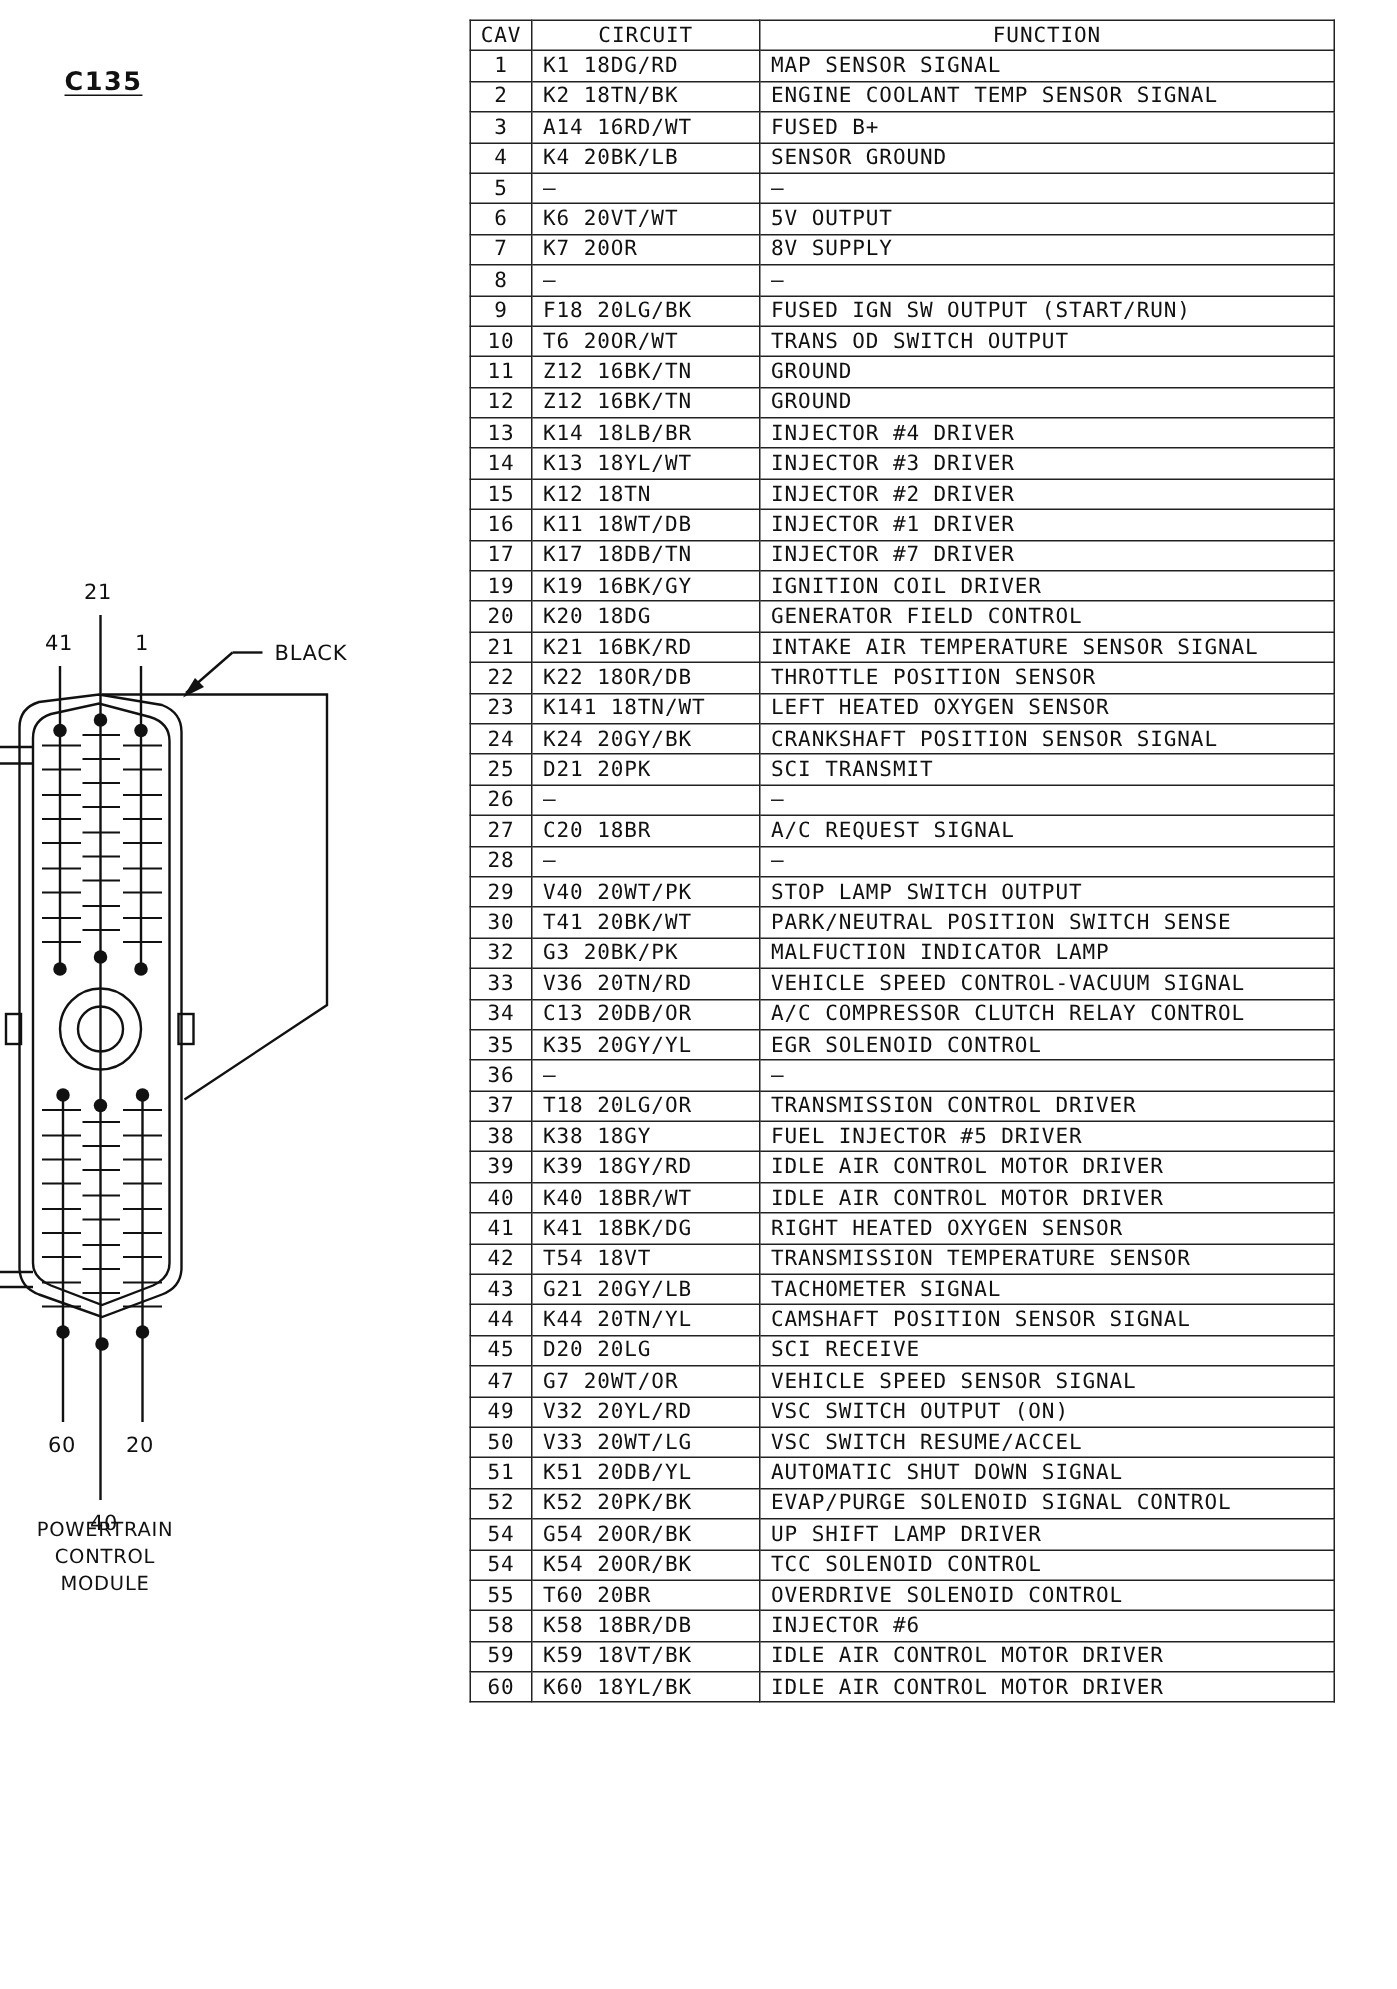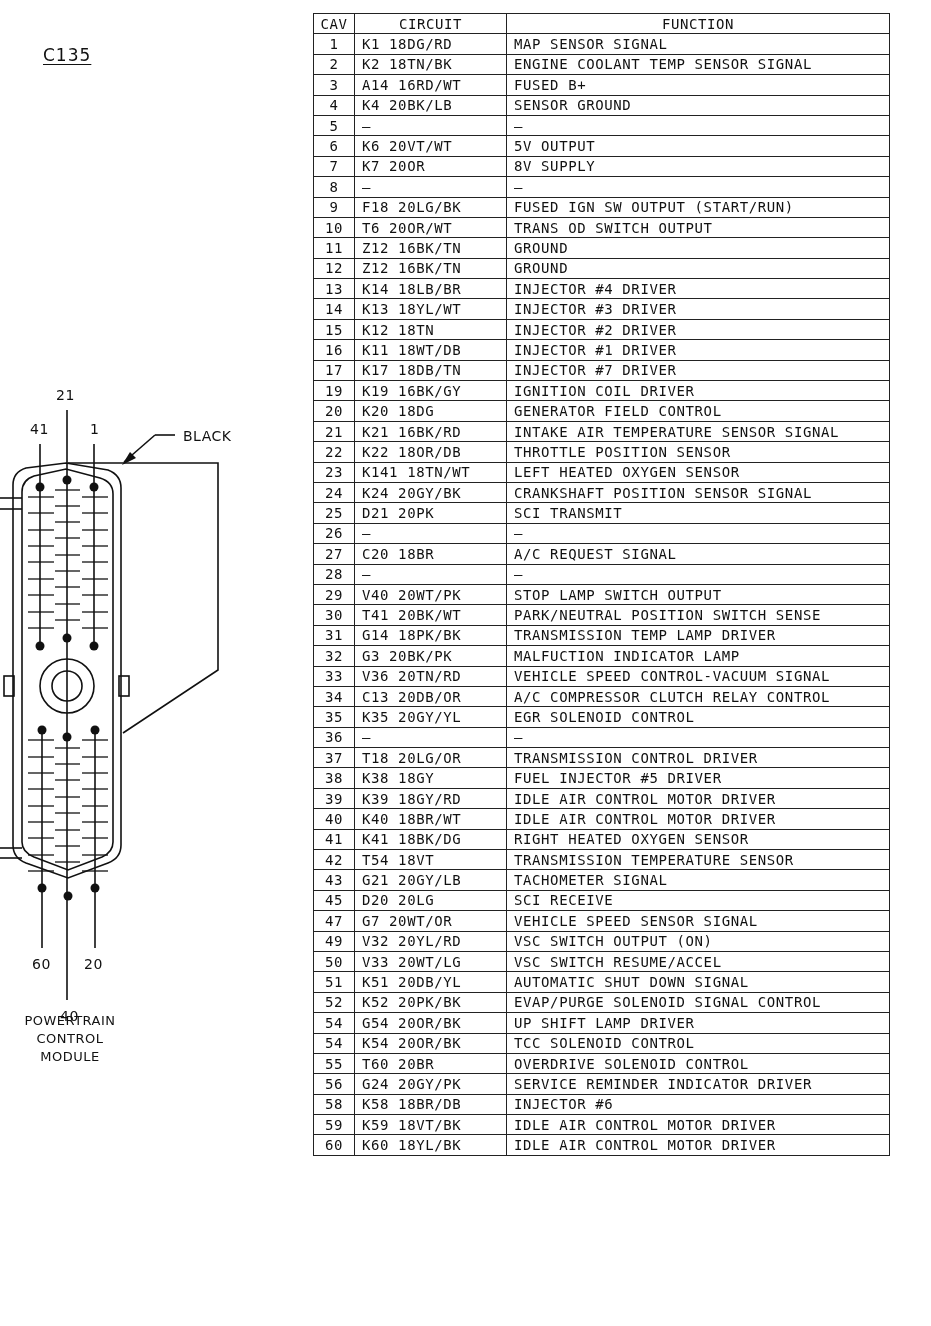--- a/index.html
+++ b/index.html
@@ -1,19 +1,19 @@
 <!DOCTYPE html>
 <html><head>
 <meta charset="utf-8">
 <style>
   html, body { margin:0; padding:0; background:#fff; }
   body { width:931px; height:1326px; position:relative; overflow:hidden;
          font-family:"DejaVu Sans Mono","Liberation Mono",monospace; color:#111; }
   .title { position:absolute; left:43px; top:45px; font-family:"DejaVu Sans","Liberation Sans",sans-serif;
-           font-weight:normal; font-size:17px; letter-spacing:1px; text-decoration:underline; text-underline-offset:3px; }
+           font-weight:bold; font-size:17px; letter-spacing:1px; text-decoration:underline; text-underline-offset:3px; }
   .diagram { position:absolute; left:0; top:380px; width:260px; height:760px; }
   .label { position:absolute; font-family:"DejaVu Sans","Liberation Sans",sans-serif; font-size:14px; color:#111; letter-spacing:0.5px; }
   .pcm-caption { position:absolute; left:10px; top:1012px; width:120px; text-align:center; line-height:18px;
                  font-family:"DejaVu Sans","Liberation Sans",sans-serif; font-size:13px; letter-spacing:0.5px; }
   table.pins { position:absolute; left:313px; top:13px; border-collapse:collapse; table-layout:fixed; width:576px; }
   table.pins th, table.pins td { border:1.5px solid #222; height:19.4px; padding:0 0 0 7px; font-size:14px; line-height:18px;
         white-space:nowrap; overflow:hidden; font-weight:normal; letter-spacing:0.6px; transform-origin:left; }
   table.pins col.c1 { width:41px; } table.pins col.c2 { width:152px; } table.pins col.c3 { width:383px; }
   table.pins td.cav, table.pins th { text-align:center; padding:0; }
 </style>
@@ -292,25 +292,20 @@
         <td class="cav">29</td>
         <td>V40 20WT/PK</td>
         <td>STOP LAMP SWITCH OUTPUT</td>
       </tr>
       <tr>
         <td class="cav">30</td>
         <td>T41 20BK/WT</td>
         <td>PARK/NEUTRAL POSITION SWITCH SENSE</td>
       </tr>
       <tr>
-        <td class="cav">31</td>
-        <td>G14 18PK/BK</td>
-        <td>TRANSMISSION TEMP LAMP DRIVER</td>
-      </tr>
-      <tr>
         <td class="cav">32</td>
         <td>G3 20BK/PK</td>
         <td>MALFUCTION INDICATOR LAMP</td>
       </tr>
       <tr>
         <td class="cav">33</td>
         <td>V36 20TN/RD</td>
         <td>VEHICLE SPEED CONTROL-VACUUM SIGNAL</td>
       </tr>
       <tr>
@@ -357,20 +352,25 @@
         <td class="cav">42</td>
         <td>T54 18VT</td>
         <td>TRANSMISSION TEMPERATURE SENSOR</td>
       </tr>
       <tr>
         <td class="cav">43</td>
         <td>G21 20GY/LB</td>
         <td>TACHOMETER SIGNAL</td>
       </tr>
       <tr>
+        <td class="cav">44</td>
+        <td>K44 20TN/YL</td>
+        <td>CAMSHAFT POSITION SENSOR SIGNAL</td>
+      </tr>
+      <tr>
         <td class="cav">45</td>
         <td>D20 20LG</td>
         <td>SCI RECEIVE</td>
       </tr>
       <tr>
         <td class="cav">47</td>
         <td>G7 20WT/OR</td>
         <td>VEHICLE SPEED SENSOR SIGNAL</td>
       </tr>
       <tr>
@@ -402,25 +402,20 @@
         <td class="cav">54</td>
         <td>K54 20OR/BK</td>
         <td>TCC SOLENOID CONTROL</td>
       </tr>
       <tr>
         <td class="cav">55</td>
         <td>T60 20BR</td>
         <td>OVERDRIVE SOLENOID CONTROL</td>
       </tr>
       <tr>
-        <td class="cav">56</td>
-        <td>G24 20GY/PK</td>
-        <td>SERVICE REMINDER INDICATOR DRIVER</td>
-      </tr>
-      <tr>
         <td class="cav">58</td>
         <td>K58 18BR/DB</td>
         <td>INJECTOR #6</td>
       </tr>
       <tr>
         <td class="cav">59</td>
         <td>K59 18VT/BK</td>
         <td>IDLE AIR CONTROL MOTOR DRIVER</td>
       </tr>
       <tr>

